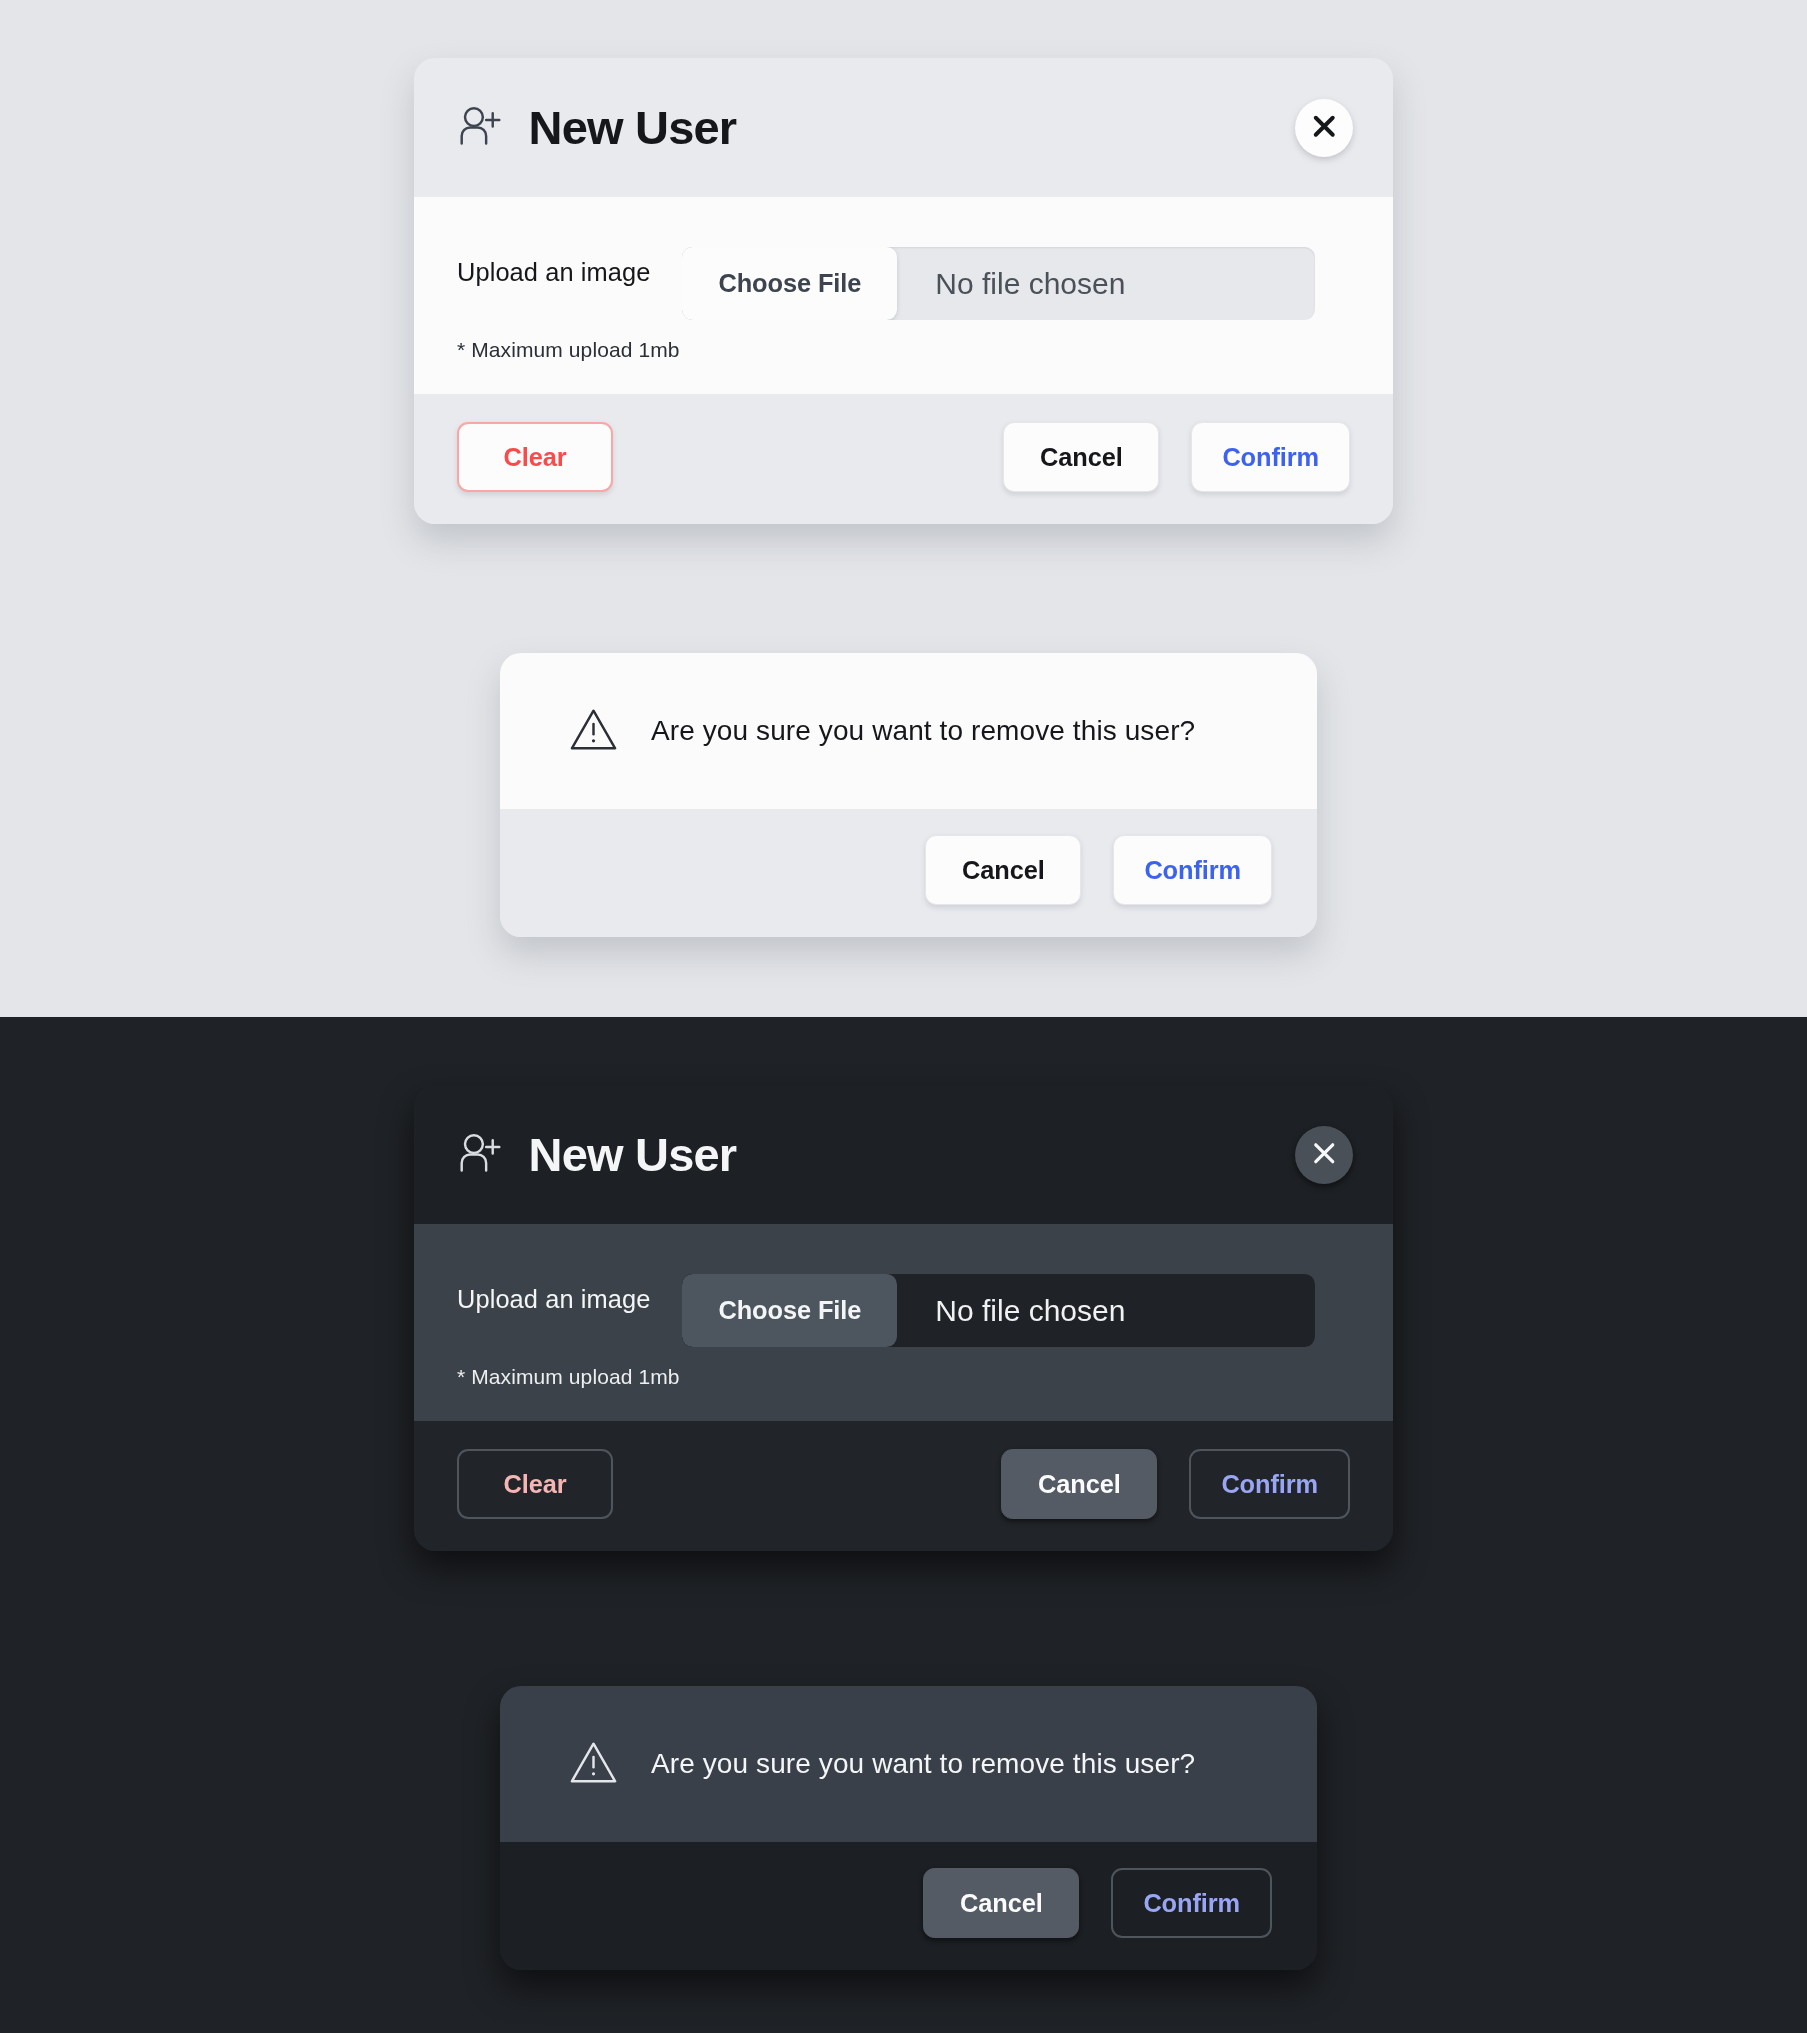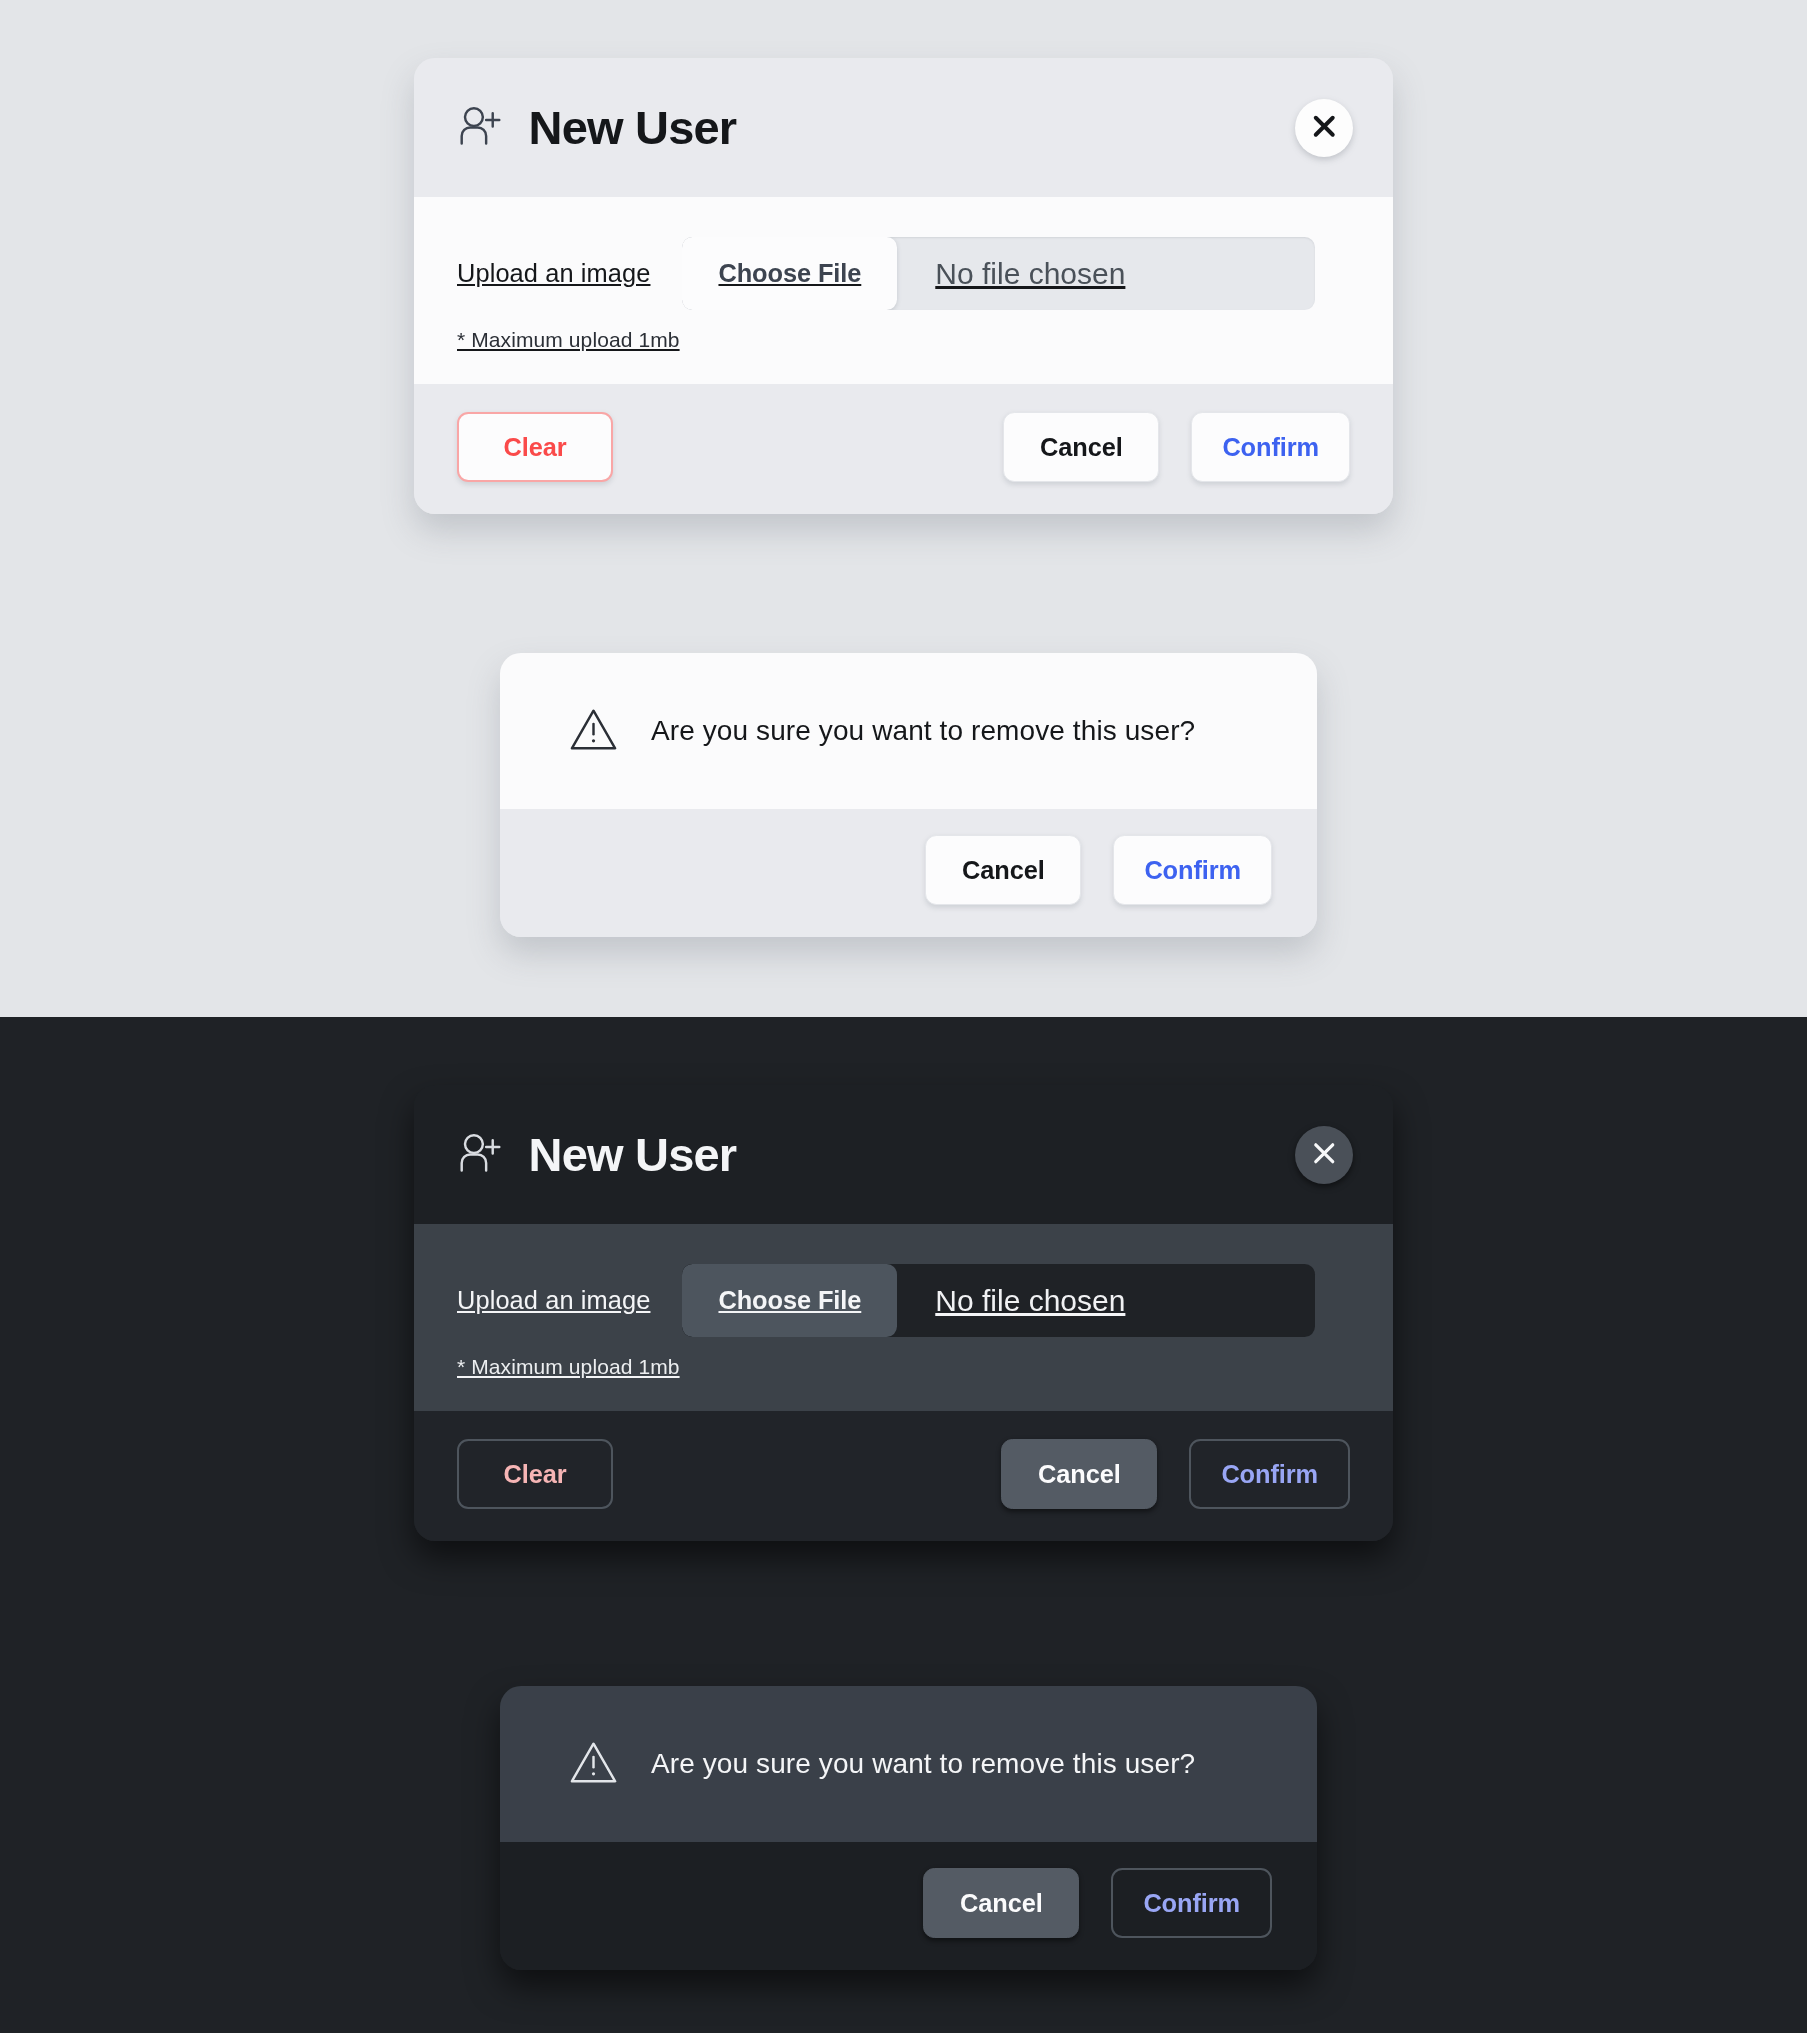--- a/index.html
+++ b/index.html
@@ -51,34 +51,35 @@
     transform: translateY(-50%);
     width: 58px; height: 58px;
     border-radius: 50%;
     display: flex; align-items: center; justify-content: center;
     border: none;
     cursor: pointer;
   }
   .close-light { background: #fdfdfd; box-shadow: 0 2.8px 6.6px rgba(120,126,136,.35); }
   .close-dark  { background: #4a5058; box-shadow: 0 2.8px 6.6px rgba(0,0,0,.5); }
 
-  .nu-body { padding: 40px 43px 32px 43px; text-decoration: underline; }
+  .nu-body { padding: 28px 43px 32px 43px; }
 
   .upload-row { display: flex; align-items: center; }
   .upload-label { font-size: 25.4px; letter-spacing: 0.1px; }
 
   .file-control {
     display: flex;
     align-items: stretch;
     margin-left: 32px;
     border-radius: 10.4px;
     overflow: hidden;
     height: 73px;
     flex: 1 1 auto;
     max-width: 633px;
+    margin-top: 22px;
   }
   .choose-file {
     display: flex; align-items: center; justify-content: center;
     padding: 0 36px;
     font-size: 25.4px;
     font-weight: 700;
     border-radius: 10.4px;
     cursor: pointer;
     border: none;
     flex: 0 0 auto;

